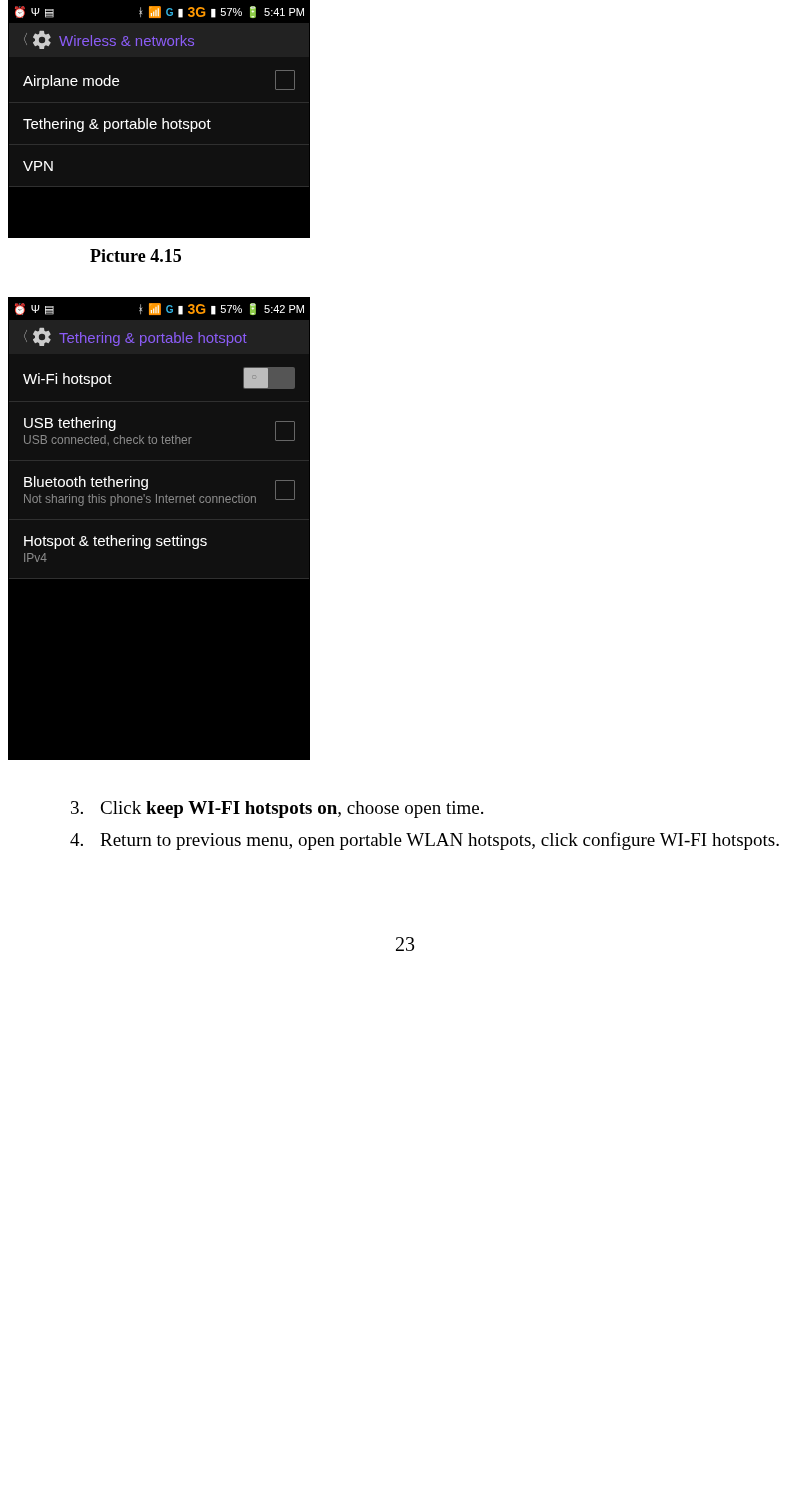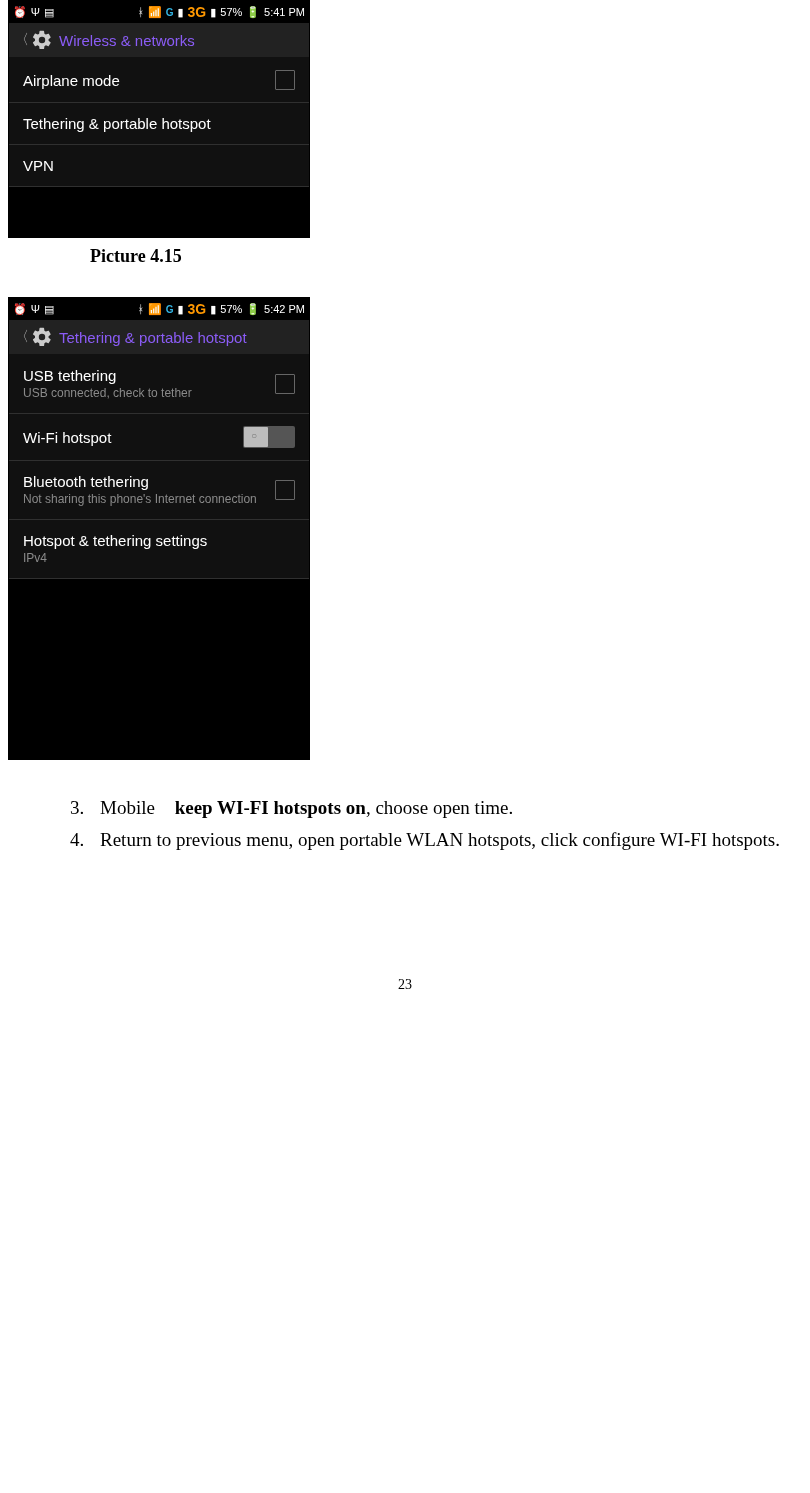--- a/index.html
+++ b/index.html
@@ -130,25 +130,25 @@
   }
   .ol-block {
     margin: 32px 0 0 70px;
     width: 720px;
     font-size: 19px;
     line-height: 1.7;
   }
   .ol-row { display: flex; }
   .ol-num { width: 30px; flex: 0 0 30px; }
   .ol-body { flex: 1 1 auto; }
-  .bold { font-weight: bold; margin-left: 15px; }
+  .bold { font-weight: bold; }
   .page-number {
     text-align: center;
-    font-size: 14px;
-    margin-top: 120px;
+    font-size: 20px;
+    margin-top: 76px;
     font-family: "Times New Roman", Times, serif;
   }
 </style>
 </head>
 <body>
 
 <div class="page">
 
   <div class="phone">
     <div class="statusbar">
@@ -229,32 +229,32 @@
         <svg viewBox="0 0 24 24">
             <path d="M19.14,12.94a7,7,0,0,0,.05-.94,7,7,0,0,0-.05-.94l2.11-1.65a.5.5,0,0,0,.12-.64l-2-3.46a.5.5,0,0,0-.61-.22l-2.49,1a7,7,0,0,0-1.63-.94l-.38-2.65A.5.5,0,0,0,13.77,2H9.77a.5.5,0,0,0-.49.42L8.9,5.07a7,7,0,0,0-1.63.94l-2.49-1a.5.5,0,0,0-.61.22l-2,3.46a.5.5,0,0,0,.12.64L4.4,11a7,7,0,0,0-.05.94,7,7,0,0,0,.05.94L2.29,14.53a.5.5,0,0,0-.12.64l2,3.46a.5.5,0,0,0,.61.22l2.49-1a7,7,0,0,0,1.63.94l.38,2.65a.5.5,0,0,0,.49.42h4a.5.5,0,0,0,.49-.42l.38-2.65a7,7,0,0,0,1.63-.94l2.49,1a.5.5,0,0,0,.61-.22l2-3.46a.5.5,0,0,0-.12-.64ZM12,15.5A3.5,3.5,0,1,1,15.5,12,3.5,3.5,0,0,1,12,15.5Z"></path>
           </svg>
       </span>
       <span class="actionbar-title">Tethering &amp; portable hotspot</span>
     </div>
 
     <div class="list">
       <div class="list-item">
         <div class="list-item-txt">
-          <div class="list-item-title">USB tethering</div>
-          <div class="list-item-sub">USB connected, check to tether</div>
-        </div>
-        <span class="android-checkbox"></span>
-      </div>
-      <div class="list-item">
-        <div class="list-item-txt">
           <div class="list-item-title">Wi-Fi hotspot</div>
         </div>
         <span class="android-switch">
             <span class="thumb"></span>
           </span>
+      </div>
+      <div class="list-item">
+        <div class="list-item-txt">
+          <div class="list-item-title">USB tethering</div>
+          <div class="list-item-sub">USB connected, check to tether</div>
+        </div>
+        <span class="android-checkbox"></span>
       </div>
       <div class="list-item">
         <div class="list-item-txt">
           <div class="list-item-title">Bluetooth tethering</div>
           <div class="list-item-sub">Not sharing this phone's Internet connection</div>
         </div>
         <span class="android-checkbox"></span>
       </div>
       <div class="list-item">
         <div class="list-item-txt">
@@ -264,21 +264,21 @@
       </div>
     </div>
     <div class="phone-filler big"></div>
   </div>
 
 
   <div class="ol-block">
     <div class="ol-row">
       <div class="ol-num">3.</div>
       <div class="ol-body">
-        <span>Mobile </span><span class="bold">keep WI-FI hotspots on</span><span>, choose open time.</span>
+        <span>Click </span><span class="bold">keep WI-FI hotspots on</span><span>, choose open time.</span>
       </div>
     </div>
     <div class="ol-row">
       <div class="ol-num">4.</div>
       <div class="ol-body">Return to previous menu, open portable WLAN hotspots, click configure WI-FI hotspots.</div>
     </div>
   </div>
 
   <div class="page-number">23</div>
 </div>

